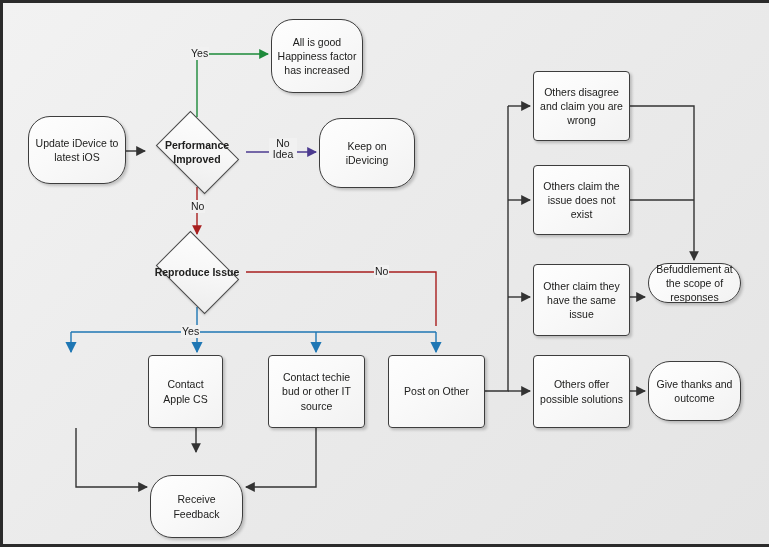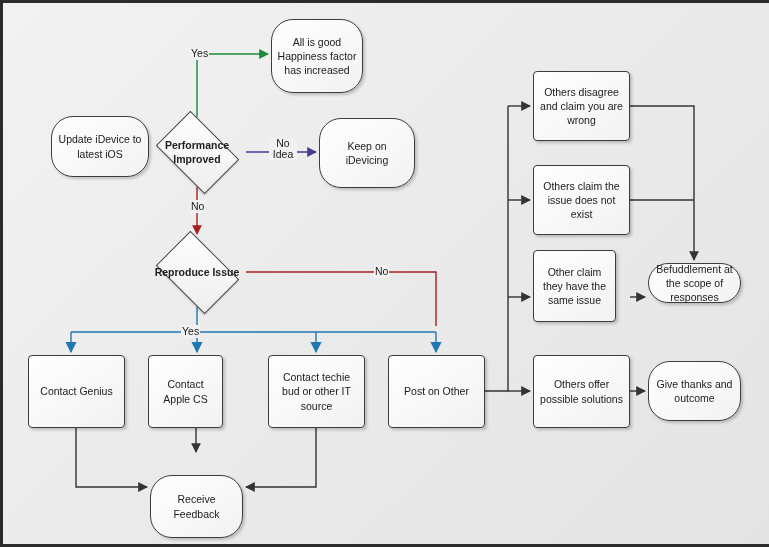--- a/index.html
+++ b/index.html
@@ -124,51 +124,50 @@
       <path d="M 505 388 L 527 388" stroke="#333333" marker-end="url(#ar-black)"></path>
 
       <path d="M 627 103 L 691 103 L 691 257" stroke="#333333" marker-end="url(#ar-black)"></path>
       <path d="M 627 197 L 691 197" stroke="#333333"></path>
       <path d="M 627 294 L 642 294" stroke="#333333" marker-end="url(#ar-black)"></path>
 
       <path d="M 627 388 L 642 388" stroke="#333333" marker-end="url(#ar-black)"></path>
     </g>
   </svg>
 
-  <div class="node round" style="left:25px;top:113px;width:98px;height:61px;margin-left:23px;">Update iDevice to latest iOS</div>
+  <div class="node round" style="left:25px;top:113px;width:98px;height:68px;">Update iDevice to latest iOS</div>
 
   <div class="diamond" style="left:145px;top:114px;width:98px;height:70px;">
     <div class="shape" style="width:69px;height:49px;left:14.5px;top:10.5px;"></div>
     <div class="dlabel">Performance Improved</div>
   </div>
 
   <div class="node round" style="left:268px;top:16px;width:92px;height:74px;">All is good Happiness factor has increased</div>
 
   <div class="node round" style="left:316px;top:115px;width:96px;height:70px;">Keep on iDevicing</div>
 
   <div class="diamond" style="left:145px;top:234px;width:98px;height:70px;">
     <div class="shape" style="width:69px;height:49px;left:14.5px;top:10.5px;"></div>
     <div class="dlabel">Reproduce Issue</div>
   </div>
 
-  <div class="node rect" style="left:25px;top:352px;width:97px;height:73px;">Contact Genius</div>
 
   <div class="node rect" style="left:145px;top:352px;width:75px;height:73px;">Contact Apple CS</div>
 
   <div class="node rect" style="left:265px;top:352px;width:97px;height:73px;">Contact techie bud or other IT source</div>
 
   <div class="node rect" style="left:385px;top:352px;width:97px;height:73px;">Post on Other</div>
 
   <div class="node round" style="left:147px;top:472px;width:93px;height:63px;">Receive Feedback</div>
 
   <div class="node rect" style="left:530px;top:68px;width:97px;height:70px;">Others disagree and claim you are wrong</div>
 
   <div class="node rect" style="left:530px;top:162px;width:97px;height:70px;">Others claim the issue does not exist</div>
 
-  <div class="node rect" style="left:530px;top:247px;width:83px;height:72px;">Other claim they have the same issue</div>
+  <div class="node rect" style="left:530px;top:261px;width:97px;height:72px;">Other claim they have the same issue</div>
 
   <div class="node rect" style="left:530px;top:352px;width:97px;height:73px;">Others offer possible solutions</div>
 
   <div class="node round" style="left:645px;top:260px;width:93px;height:40px;">Befuddlement at the scope of responses</div>
 
   <div class="node round" style="left:645px;top:358px;width:93px;height:60px;">Give thanks and outcome</div>
 
   <div class="edge-label" style="left:187px;top:44px;">Yes</div>
 
   <div class="edge-label" style="left:266px;top:135px;width:26px;white-space:normal;line-height:1.05;">No Idea</div>

